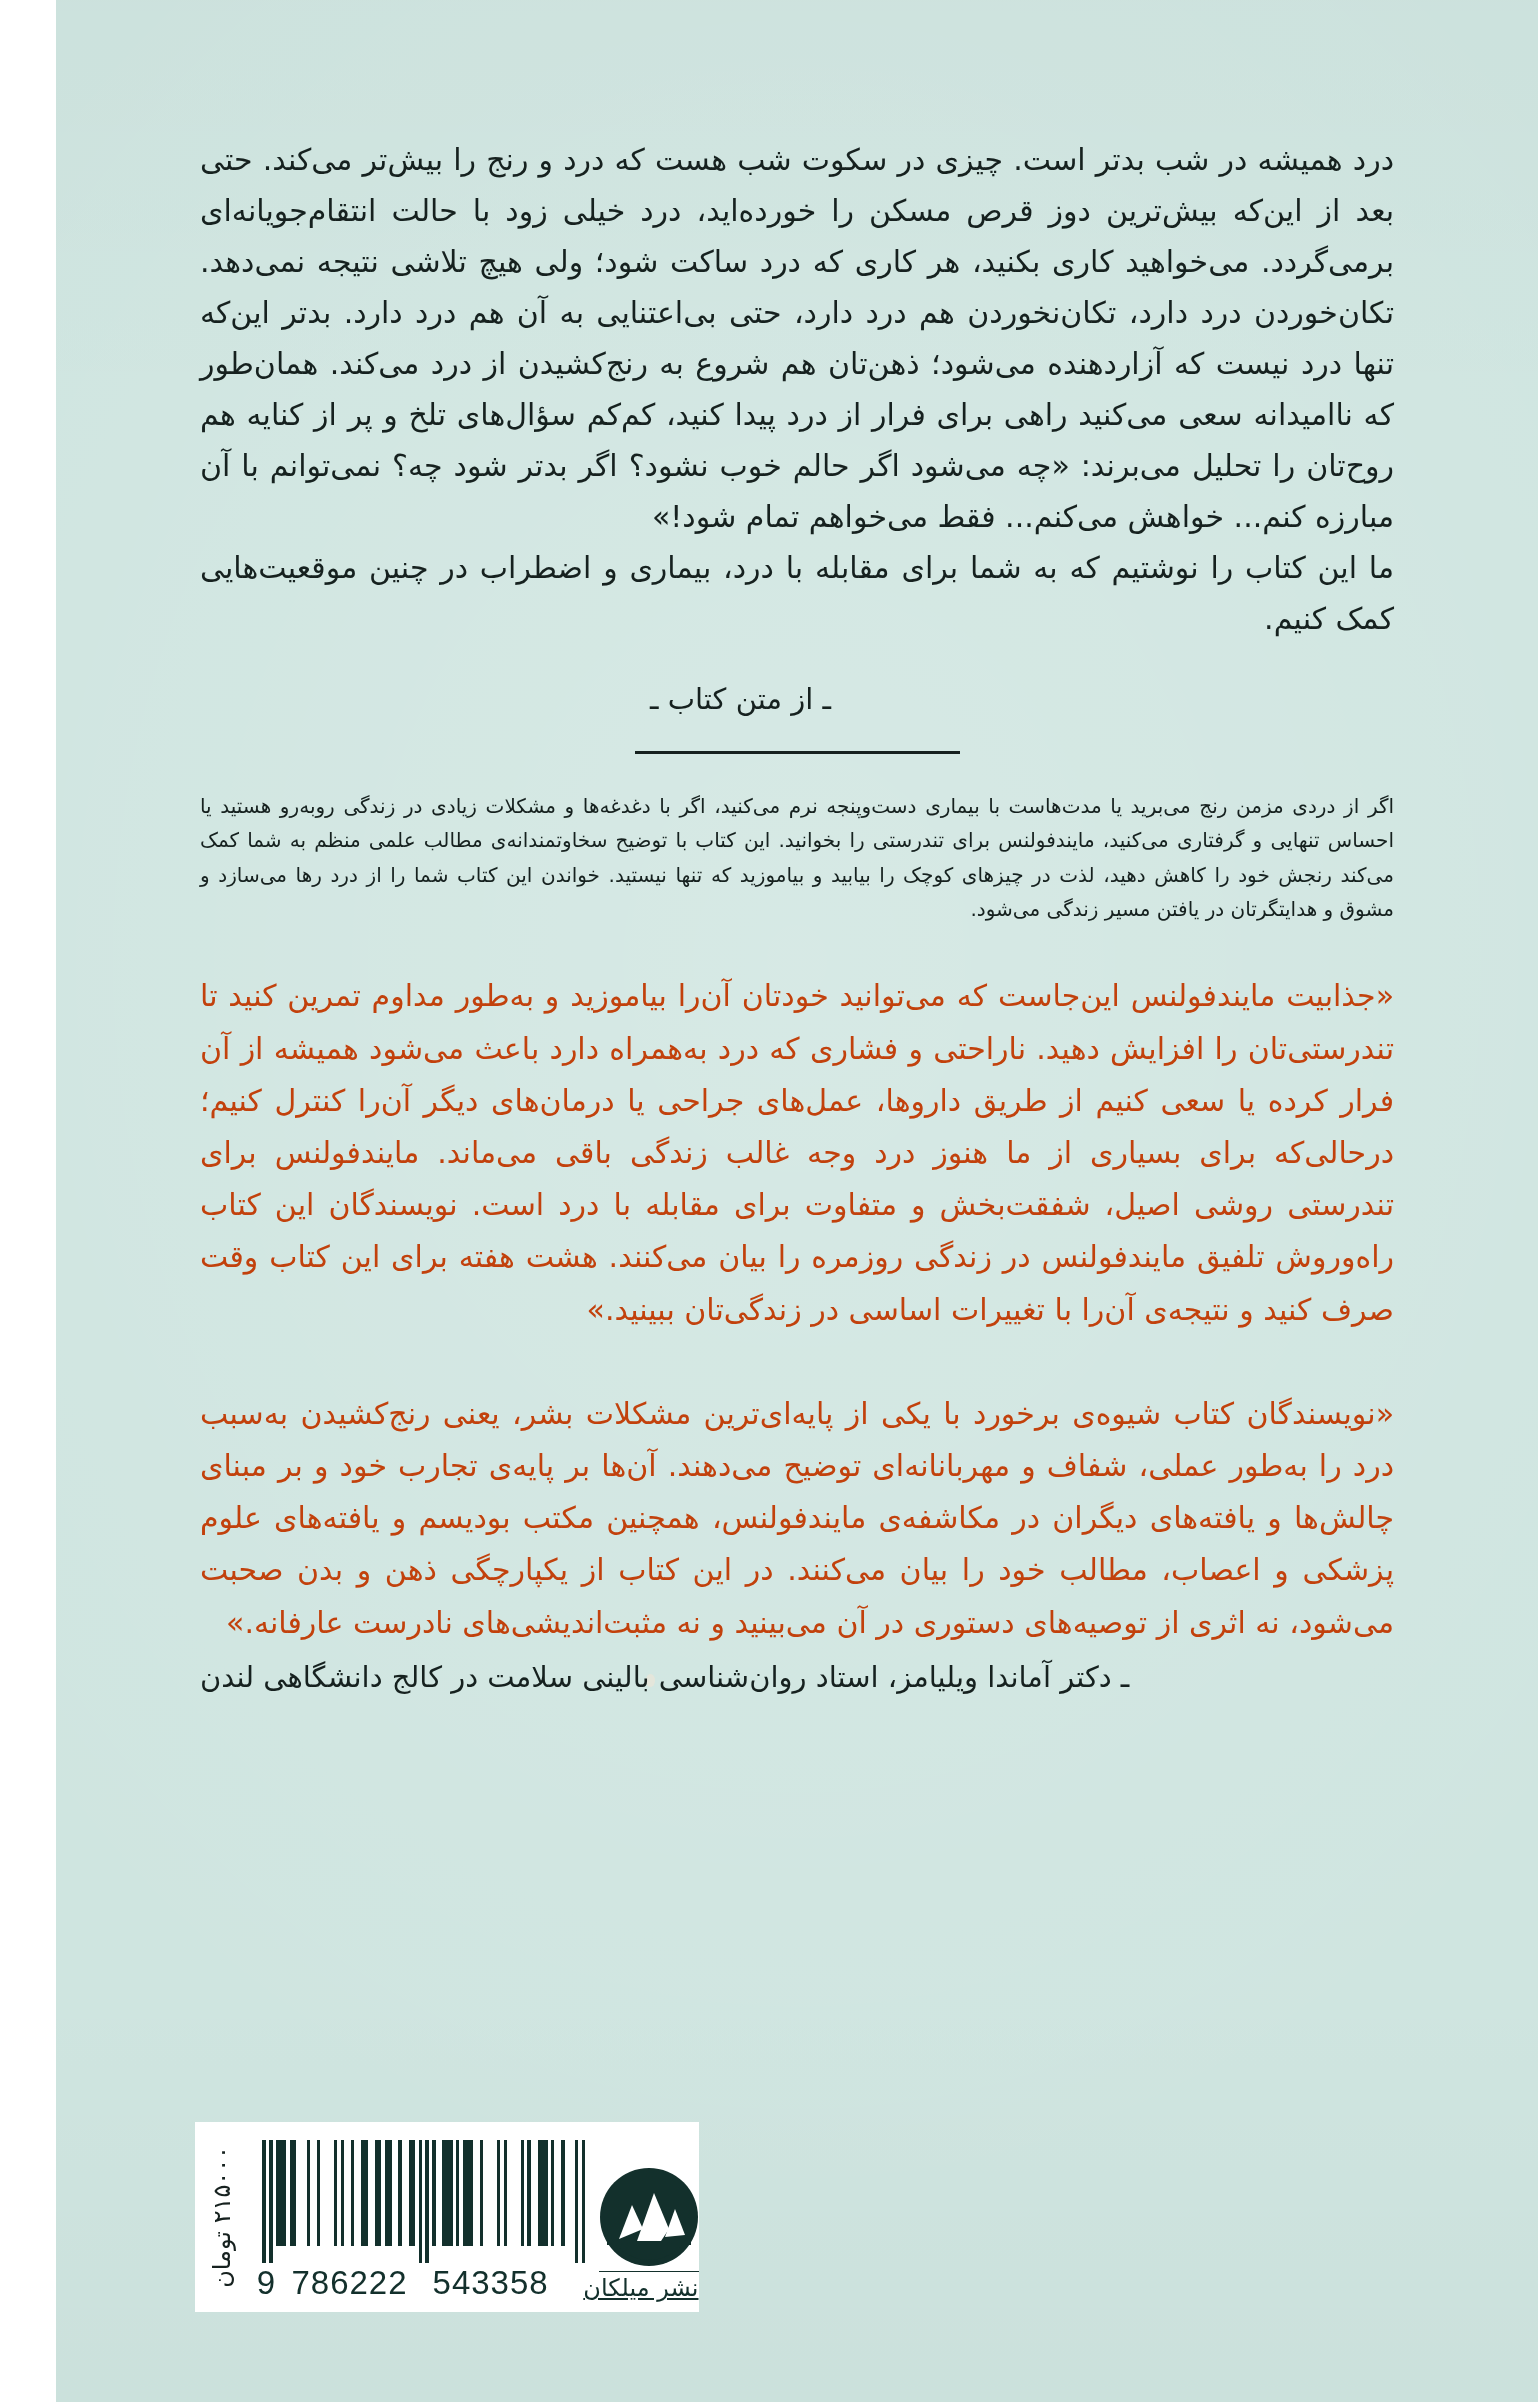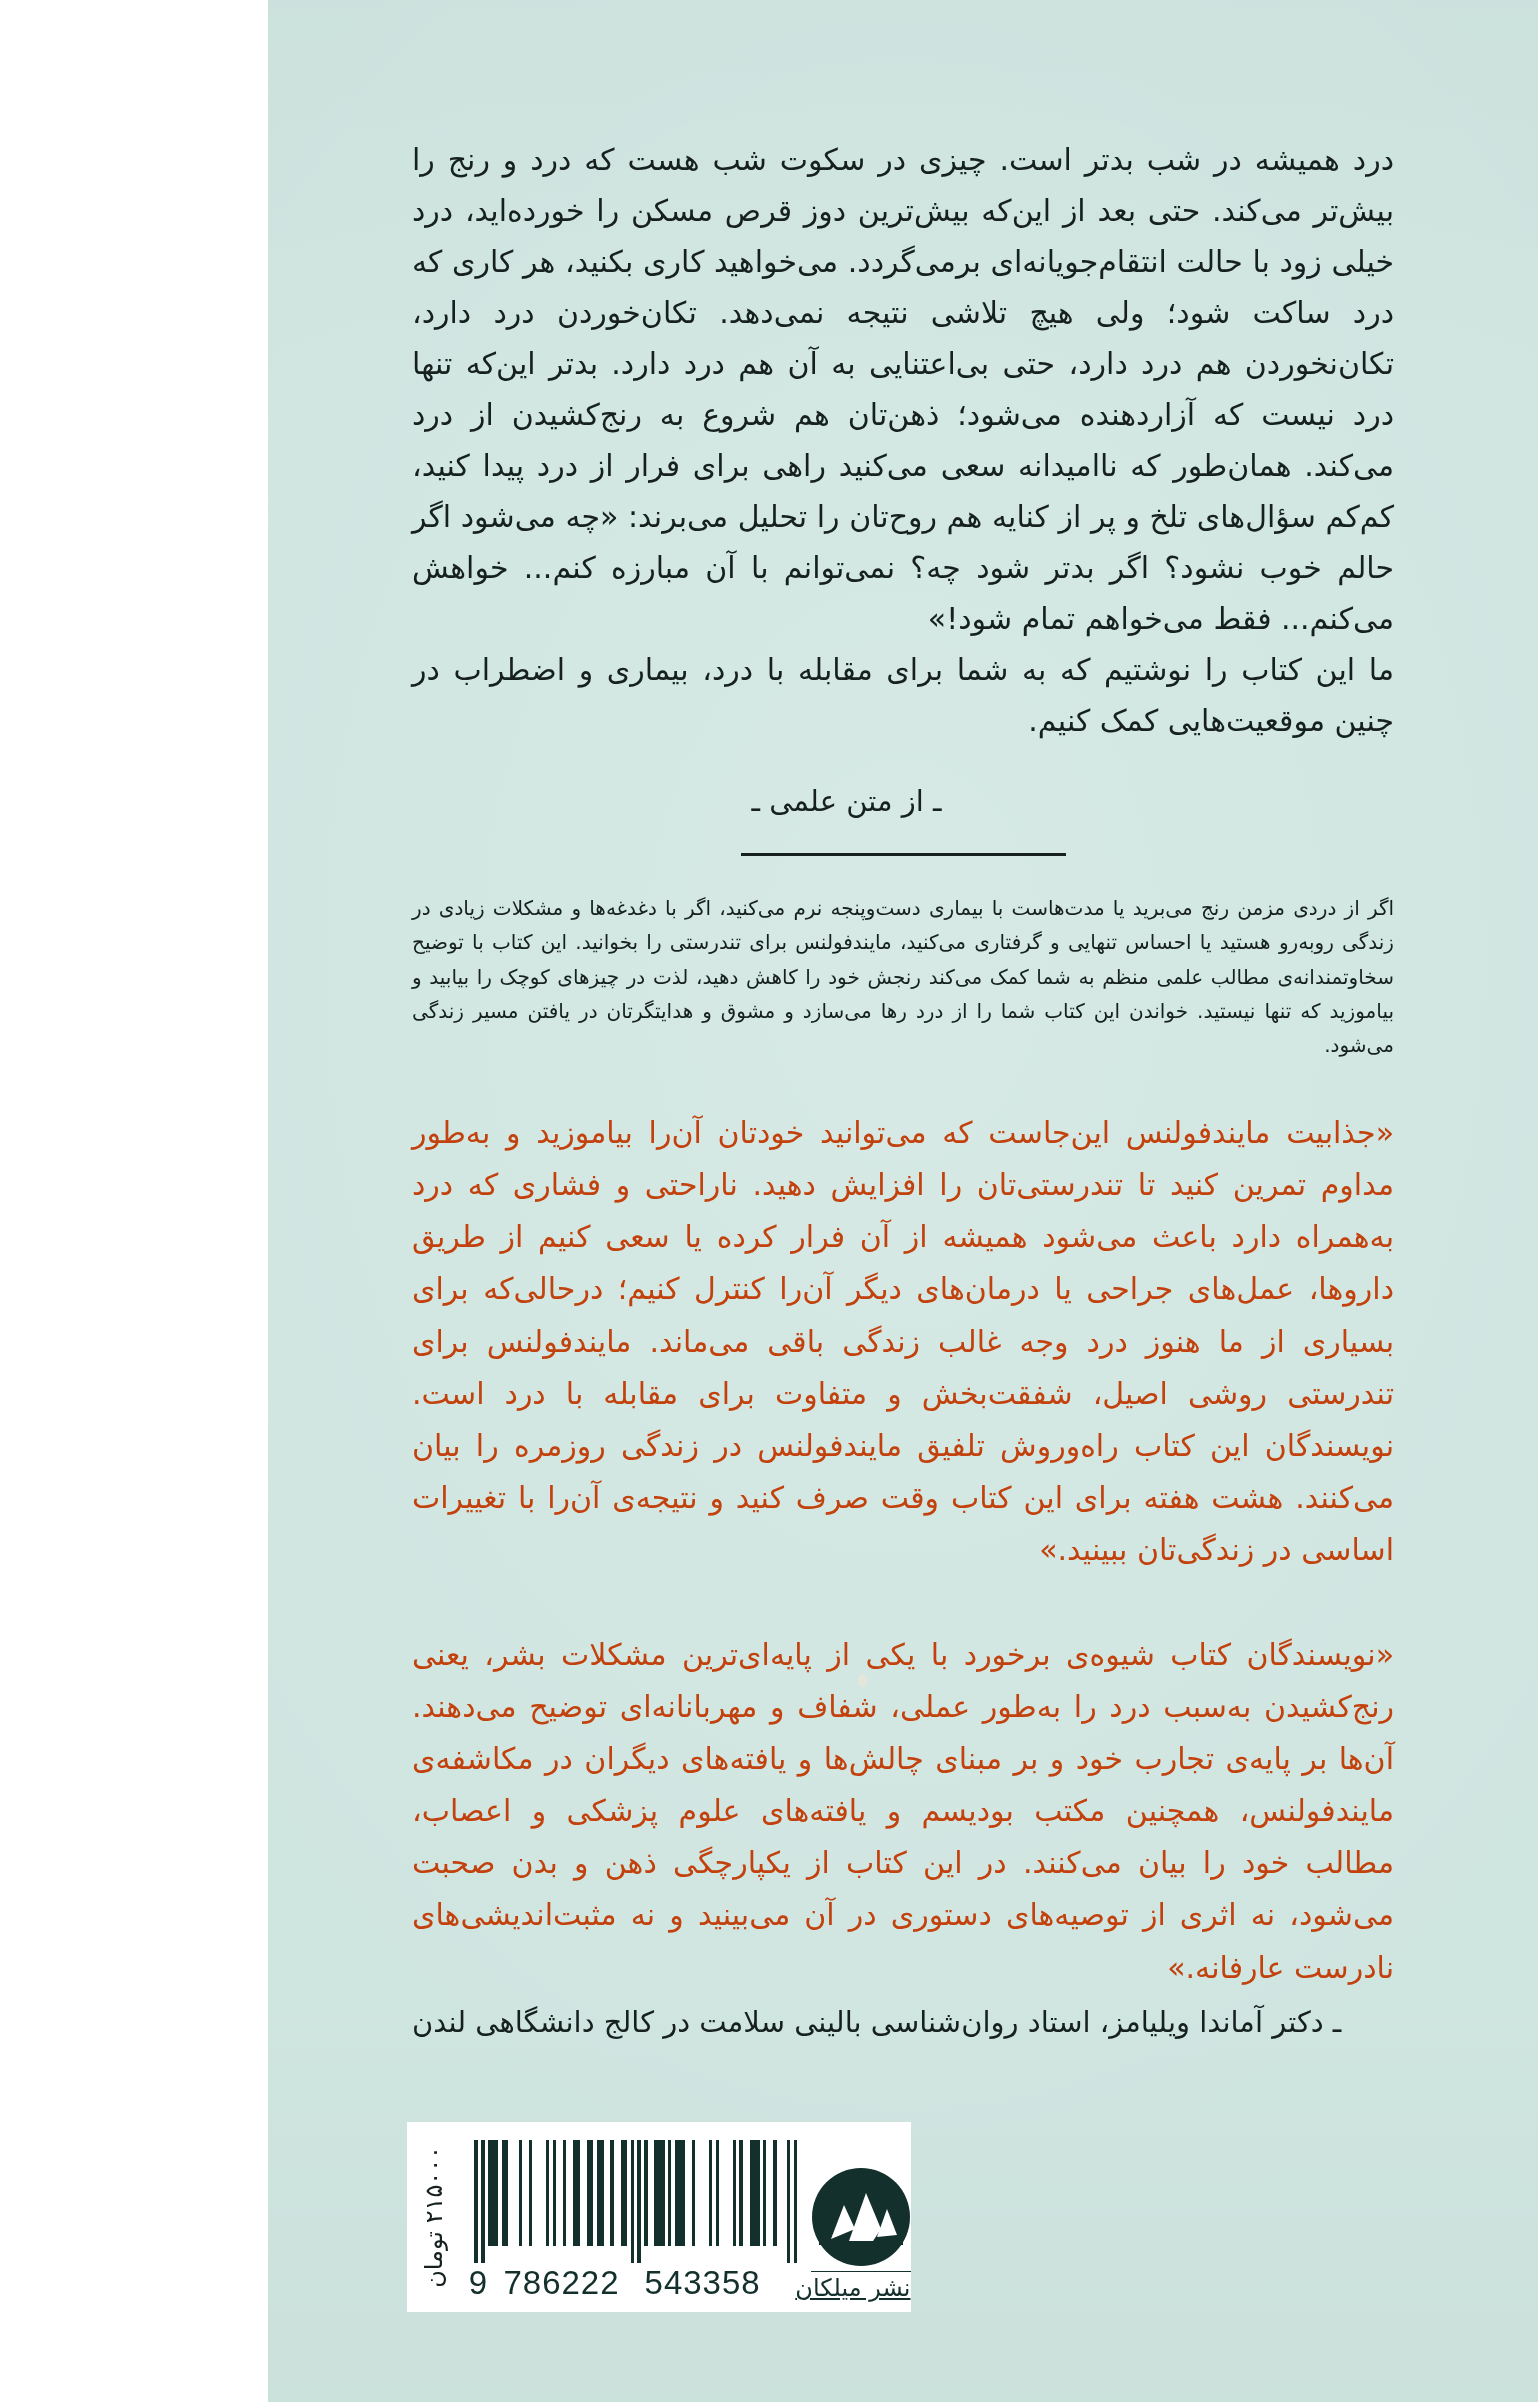--- a/index.html
+++ b/index.html
@@ -6,21 +6,21 @@
   html, body {
     margin: 0;
     padding: 0;
     background: #ffffff;
   }
   body {
     font-family: "DejaVu Sans", "Liberation Sans", sans-serif;
   }
   .page {
     position: relative;
-    width: 1270px;
+    width: 1482px;
     height: 2403px;
     background: #cfe5e0;
     overflow: hidden;
     box-sizing: border-box;
   }
   
   .paper-texture {
     position: absolute;
     inset: 0;
     background:
@@ -185,21 +185,21 @@
   <div class="paper-texture"></div>
 
   <div class="speck" style="left:590px;top:1674px;width:8.6px;height:12.5px;"></div>
   <div class="speck" style="left:599px;top:2205px;width:11.5px;height:5.8px;"></div>
 
   <div class="content">
 
     <div>
       <p class="para para-excerpt">درد همیشه در شب بدتر است. چیزی در سکوت شب هست که درد و رنج را بیش‌تر می‌کند. حتی بعد از این‌که بیش‌ترین دوز قرص مسکن را خورده‌اید، درد خیلی زود با حالت انتقام‌جویانه‌ای برمی‌گردد. می‌خواهید کاری بکنید، هر کاری که درد ساکت شود؛ ولی هیچ تلاشی نتیجه نمی‌دهد. تکان‌خوردن درد دارد، تکان‌نخوردن هم درد دارد، حتی بی‌اعتنایی به آن هم درد دارد. بدتر این‌که تنها درد نیست که آزاردهنده می‌شود؛ ذهن‌تان هم شروع به رنج‌کشیدن از درد می‌کند. همان‌طور که ناامیدانه سعی می‌کنید راهی برای فرار از درد پیدا کنید، کم‌کم سؤال‌های تلخ و پر از کنایه هم روح‌تان را تحلیل می‌برند: «چه می‌شود اگر حالم خوب نشود؟ اگر بدتر شود چه؟ نمی‌توانم با آن مبارزه کنم... خواهش می‌کنم... فقط می‌خواهم تمام شود!»</p>
       <p class="para para-excerpt">ما این کتاب را نوشتیم که به شما برای مقابله با درد، بیماری و اضطراب در چنین موقعیت‌هایی کمک کنیم.</p>
-      <div class="attrib-source">ـ از متن علمی ـ</div>
+      <div class="attrib-source">ـ از متن کتاب ـ</div>
     </div>
 
     <div class="divider-wrap">
       <div class="divider"></div>
     </div>
 
     <p class="para">اگر از دردی مزمن رنج می‌برید یا مدت‌هاست با بیماری دست‌وپنجه نرم می‌کنید، اگر با دغدغه‌ها و مشکلات زیادی در زندگی روبه‌رو هستید یا احساس تنهایی و گرفتاری می‌کنید، مایندفولنس برای تندرستی را بخوانید. این کتاب با توضیح سخاوتمندانه‌ی مطالب علمی منظم به شما کمک می‌کند رنجش خود را کاهش دهید، لذت در چیزهای کوچک را بیابید و بیاموزید که تنها نیستید. خواندن این کتاب شما را از درد رها می‌سازد و مشوق و هدایتگرتان در یافتن مسیر زندگی می‌شود.</p>
 
     <div class="block-spacer-md"></div>
 

